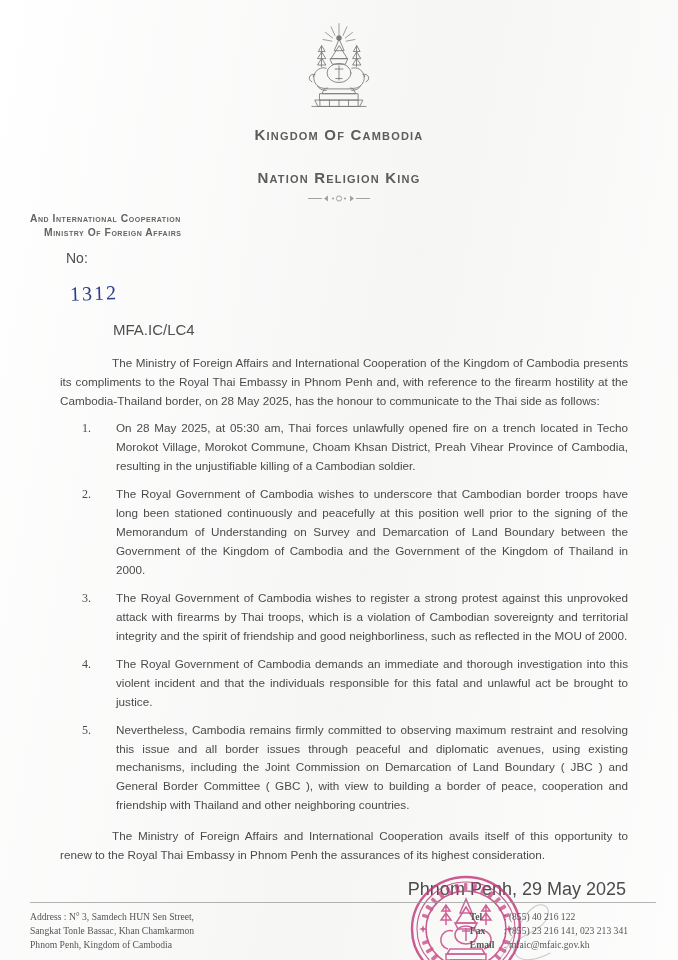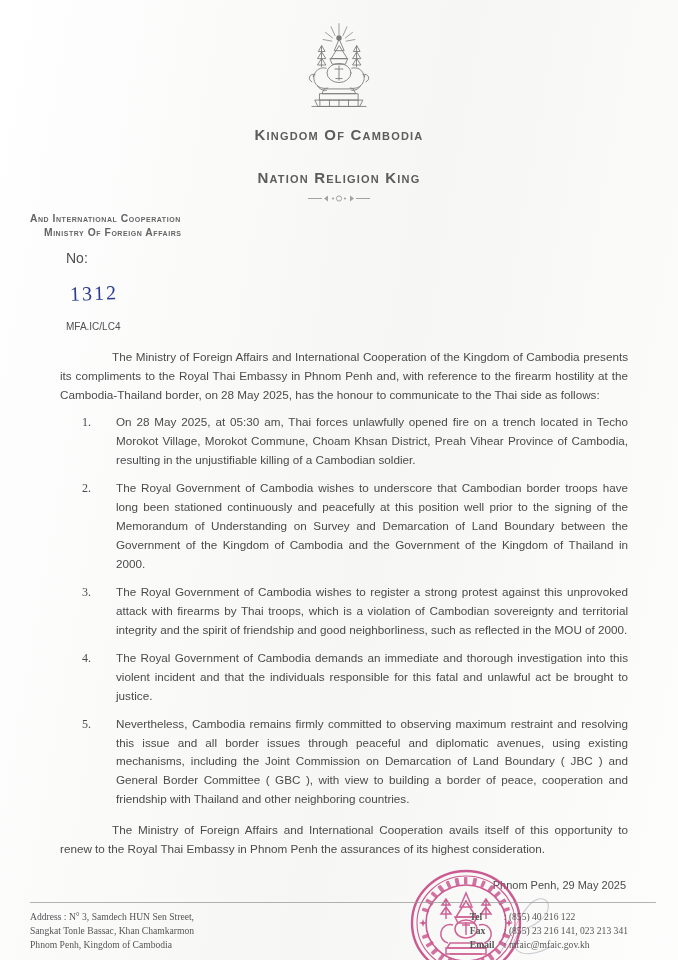--- a/index.html
+++ b/index.html
@@ -90,21 +90,21 @@
   .no-ref {
     font-family: "Liberation Serif", serif;
     font-size: 20px;
     color: #2a3d8f;
     letter-spacing: 2px;
     transform: rotate(-2deg);
     display: inline-block;
     font-weight: 500;
     margin: 0 4px;
   }
-  .no-suffix { font-size: 10px; color: #4f4f4f; }
+  .no-suffix { font-size: 15px; color: #4f4f4f; margin-left: 47px; }
 
   
   .body {
     margin: 16px 50px 0 60px;
     font-size: 11.7px;
     line-height: 1.62;
     color: #4b4b4b;
     text-align: justify;
   }
   .para {
@@ -141,22 +141,22 @@
 
   
   .signature-zone {
     position: relative;
     height: 118px;
     margin: 2px 50px 0 60px;
   }
   .date-line {
     position: absolute;
     right: 2px;
-    top: 12px;
-    font-size: 11px;
+    top: 6px;
+    font-size: 18px;
     color: #4b4b4b;
     white-space: nowrap;
   }
   .seal {
     position: absolute;
     left: 330px;
     top: 2px;
     width: 152px;
     height: 108px;
     opacity: .82;

